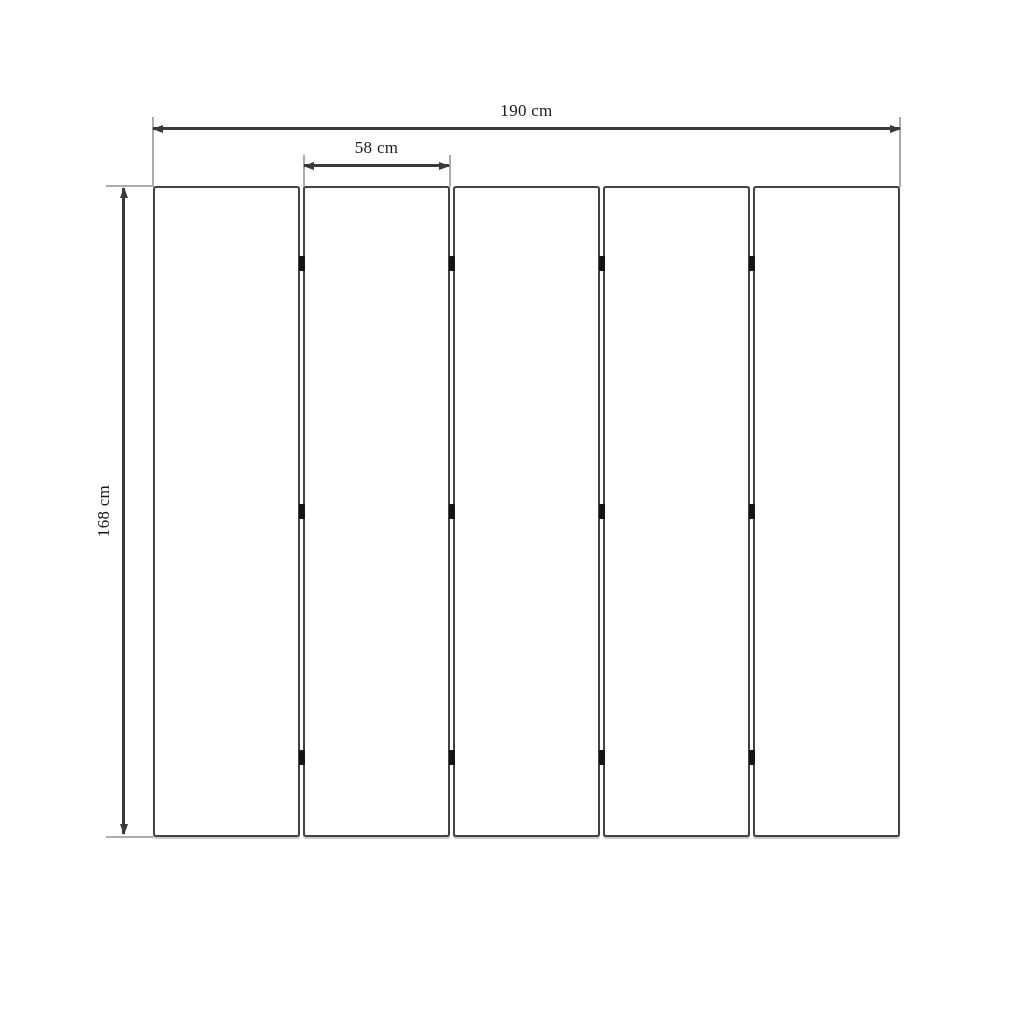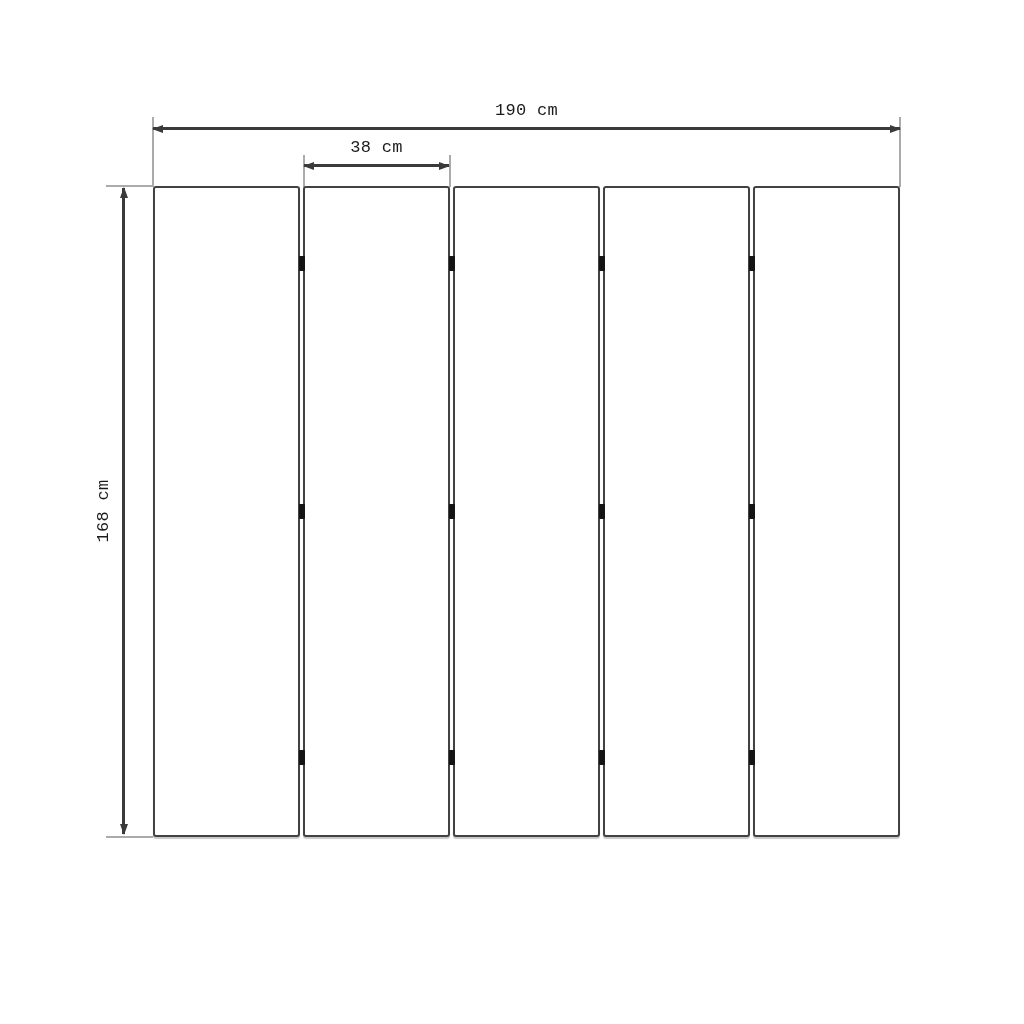--- a/index.html
+++ b/index.html
@@ -7,21 +7,21 @@
     --dimension-line:#3a3a3a;
     --extension-line:#ababab;
     --hinge:#141414;
     --label-text:#1b1b1b;
     --background:#ffffff;
   }
   html,body{margin:0;padding:0;background:var(--background);}
   .canvas{
     position:relative;width:1024px;height:1024px;
     background:var(--background);overflow:hidden;
-    font-family:Liberation Mono, monospace;
+    font-family:Liberation Serif, serif;
   }
   
   .panel{
     position:absolute;box-sizing:border-box;
     background:#ffffff;
     border:2px solid var(--panel-border);
     border-radius:3px;
     box-shadow:0 2px 1px rgba(0,0,0,0.22);
   }
   .hinge{
@@ -69,21 +69,21 @@
     <div class="dim-label" style="left:153px;top:100px;width:747px">190 cm</div>
     <div class="dim-line h" style="left:153px;top:127px;width:747px">
       <span class="arrow arrow-left"></span>
       <span class="arrow arrow-right"></span>
     </div>
   </div>
 
   <div>
     <div class="ext v" style="left:303px;top:155px;height:32px"></div>
     <div class="ext v" style="left:449px;top:155px;height:32px"></div>
-    <div class="dim-label" style="left:304px;top:137px;width:145px">38 cm</div>
+    <div class="dim-label" style="left:304px;top:137px;width:145px">58 cm</div>
     <div class="dim-line h" style="left:304px;top:164px;width:145px">
       <span class="arrow arrow-left"></span>
       <span class="arrow arrow-right"></span>
     </div>
   </div>
 
   <div>
     <div class="ext h" style="left:106px;top:185px;width:47px"></div>
     <div class="ext h" style="left:106px;top:836px;width:47px"></div>
     <div class="dim-label rotated" style="left:64px;top:500px;width:80px;height:22px">168 cm</div>

